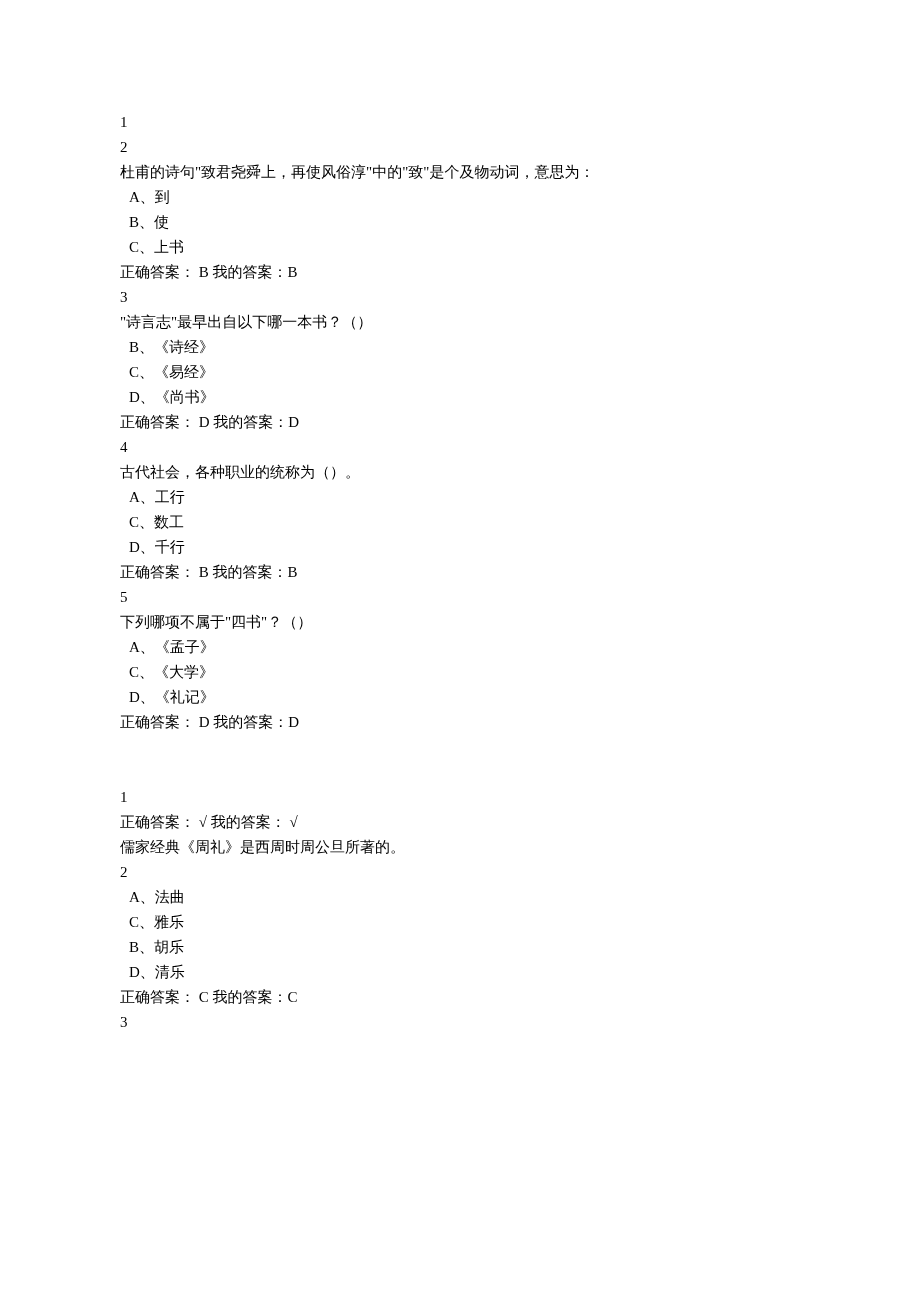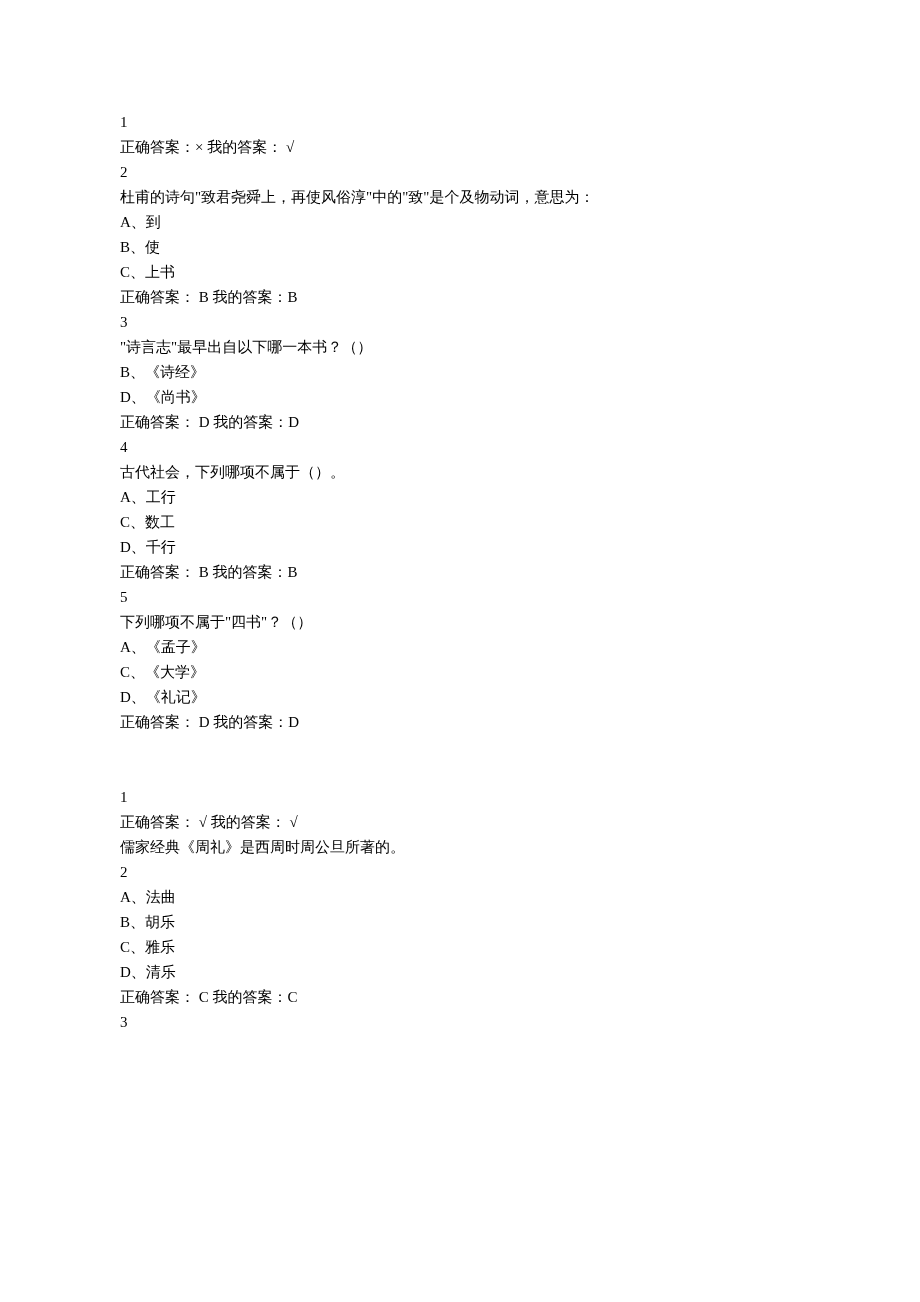--- a/index.html
+++ b/index.html
@@ -19,59 +19,60 @@
   }
   .line {
     white-space: pre;
     margin-bottom: 1px;
   }
   .question-block {
     margin: 0;
   }
   .options .line {
     margin-bottom: 1px;
+    margin-left: 9px;
   }
   .gap {
     height: 50px;
   }
 </style>
 </head>
 <body>
 
 <div>
 
   <div class="question-block">
     <div class="line">1</div>
-    <div class="line">正确答案：× 我的答案： √</div>
   </div>
 
   <div class="question-block">
     <div class="line">2</div>
     <div class="line">杜甫的诗句"致君尧舜上，再使风俗淳"中的"致"是个及物动词，意思为：</div>
     <div class="options">
       <div class="line">A、到</div>
       <div class="line">B、使</div>
       <div class="line">C、上书</div>
     </div>
     <div class="line">正确答案： B 我的答案：B</div>
   </div>
 
   <div class="question-block">
     <div class="line">3</div>
     <div class="line">"诗言志"最早出自以下哪一本书？（）</div>
     <div class="options">
       <div class="line">B、《诗经》</div>
+      <div class="line">C、《易经》</div>
       <div class="line">D、《尚书》</div>
     </div>
     <div class="line">正确答案： D 我的答案：D</div>
   </div>
 
   <div class="question-block">
     <div class="line">4</div>
-    <div class="line">古代社会，下列哪项不属于（）。</div>
+    <div class="line">古代社会，各种职业的统称为（）。</div>
     <div class="options">
       <div class="line">A、工行</div>
       <div class="line">C、数工</div>
       <div class="line">D、千行</div>
     </div>
     <div class="line">正确答案： B 我的答案：B</div>
   </div>
 
   <div class="question-block">
     <div class="line">5</div>
@@ -89,22 +90,22 @@
   <div class="question-block">
     <div class="line">1</div>
     <div class="line">正确答案： √ 我的答案： √</div>
     <div class="line">儒家经典《周礼》是西周时周公旦所著的。</div>
   </div>
 
   <div class="question-block">
     <div class="line">2</div>
     <div class="options">
       <div class="line">A、法曲</div>
+      <div class="line">C、雅乐</div>
       <div class="line">B、胡乐</div>
-      <div class="line">C、雅乐</div>
       <div class="line">D、清乐</div>
     </div>
     <div class="line">正确答案： C 我的答案：C</div>
   </div>
 
   <div class="question-block">
     <div class="line">3</div>
   </div>
 
 </div>

